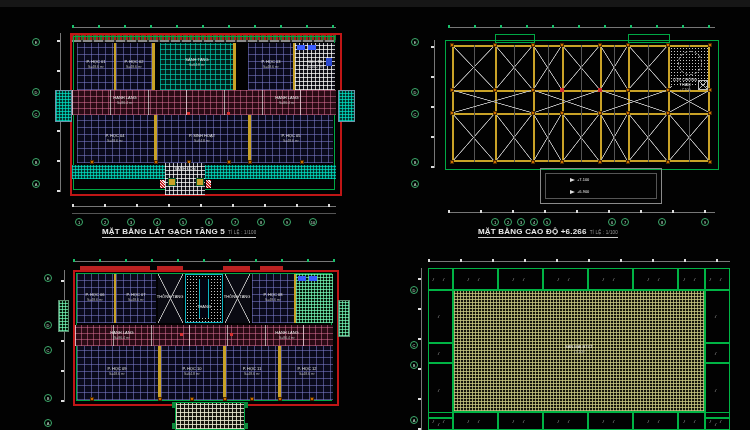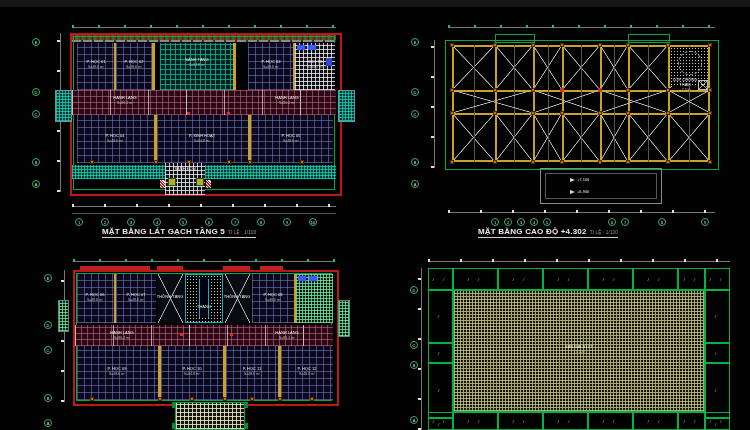--- a/index.html
+++ b/index.html
@@ -255,21 +255,21 @@
       </div>
     <div class="lvl" style="left:170px;top:169px;">
         <span class="flagtri"></span>
         <span>+6.900</span>
       </div>
 
     <div class="abs dl" style="left:48px;top:192px;width:267px;height:1px;"></div>
     <div class="abs dlt" style="left:48px;top:190px;width:267px;height:3px;"></div>
 
     <div class="ptitle" style="left:78px;top:207px;">
-      <span>MẶT BẰNG CAO ĐỘ +4.302</span><span class="pscale">TỈ LỆ : 1/100</span>
+      <span>MẶT BẰNG CAO ĐỘ +6.266</span><span class="pscale">TỈ LỆ : 1/100</span>
     </div>
   <div class="bubble" style="left: 11px; top: 18px;">E</div>
       <div class="bubble" style="left: 11px; top: 68px;">D</div>
       <div class="bubble" style="left: 11px; top: 90px;">C</div>
       <div class="bubble" style="left: 11px; top: 138px;">B</div>
       <div class="bubble" style="left: 11px; top: 160px;">A</div>
       <div class="bubble" style="left: 91px; top: 198px;">1</div>
       <div class="bubble" style="left: 104px; top: 198px;">2</div>
       <div class="bubble" style="left: 117px; top: 198px;">3</div>
       <div class="bubble" style="left: 130px; top: 198px;">4</div>

